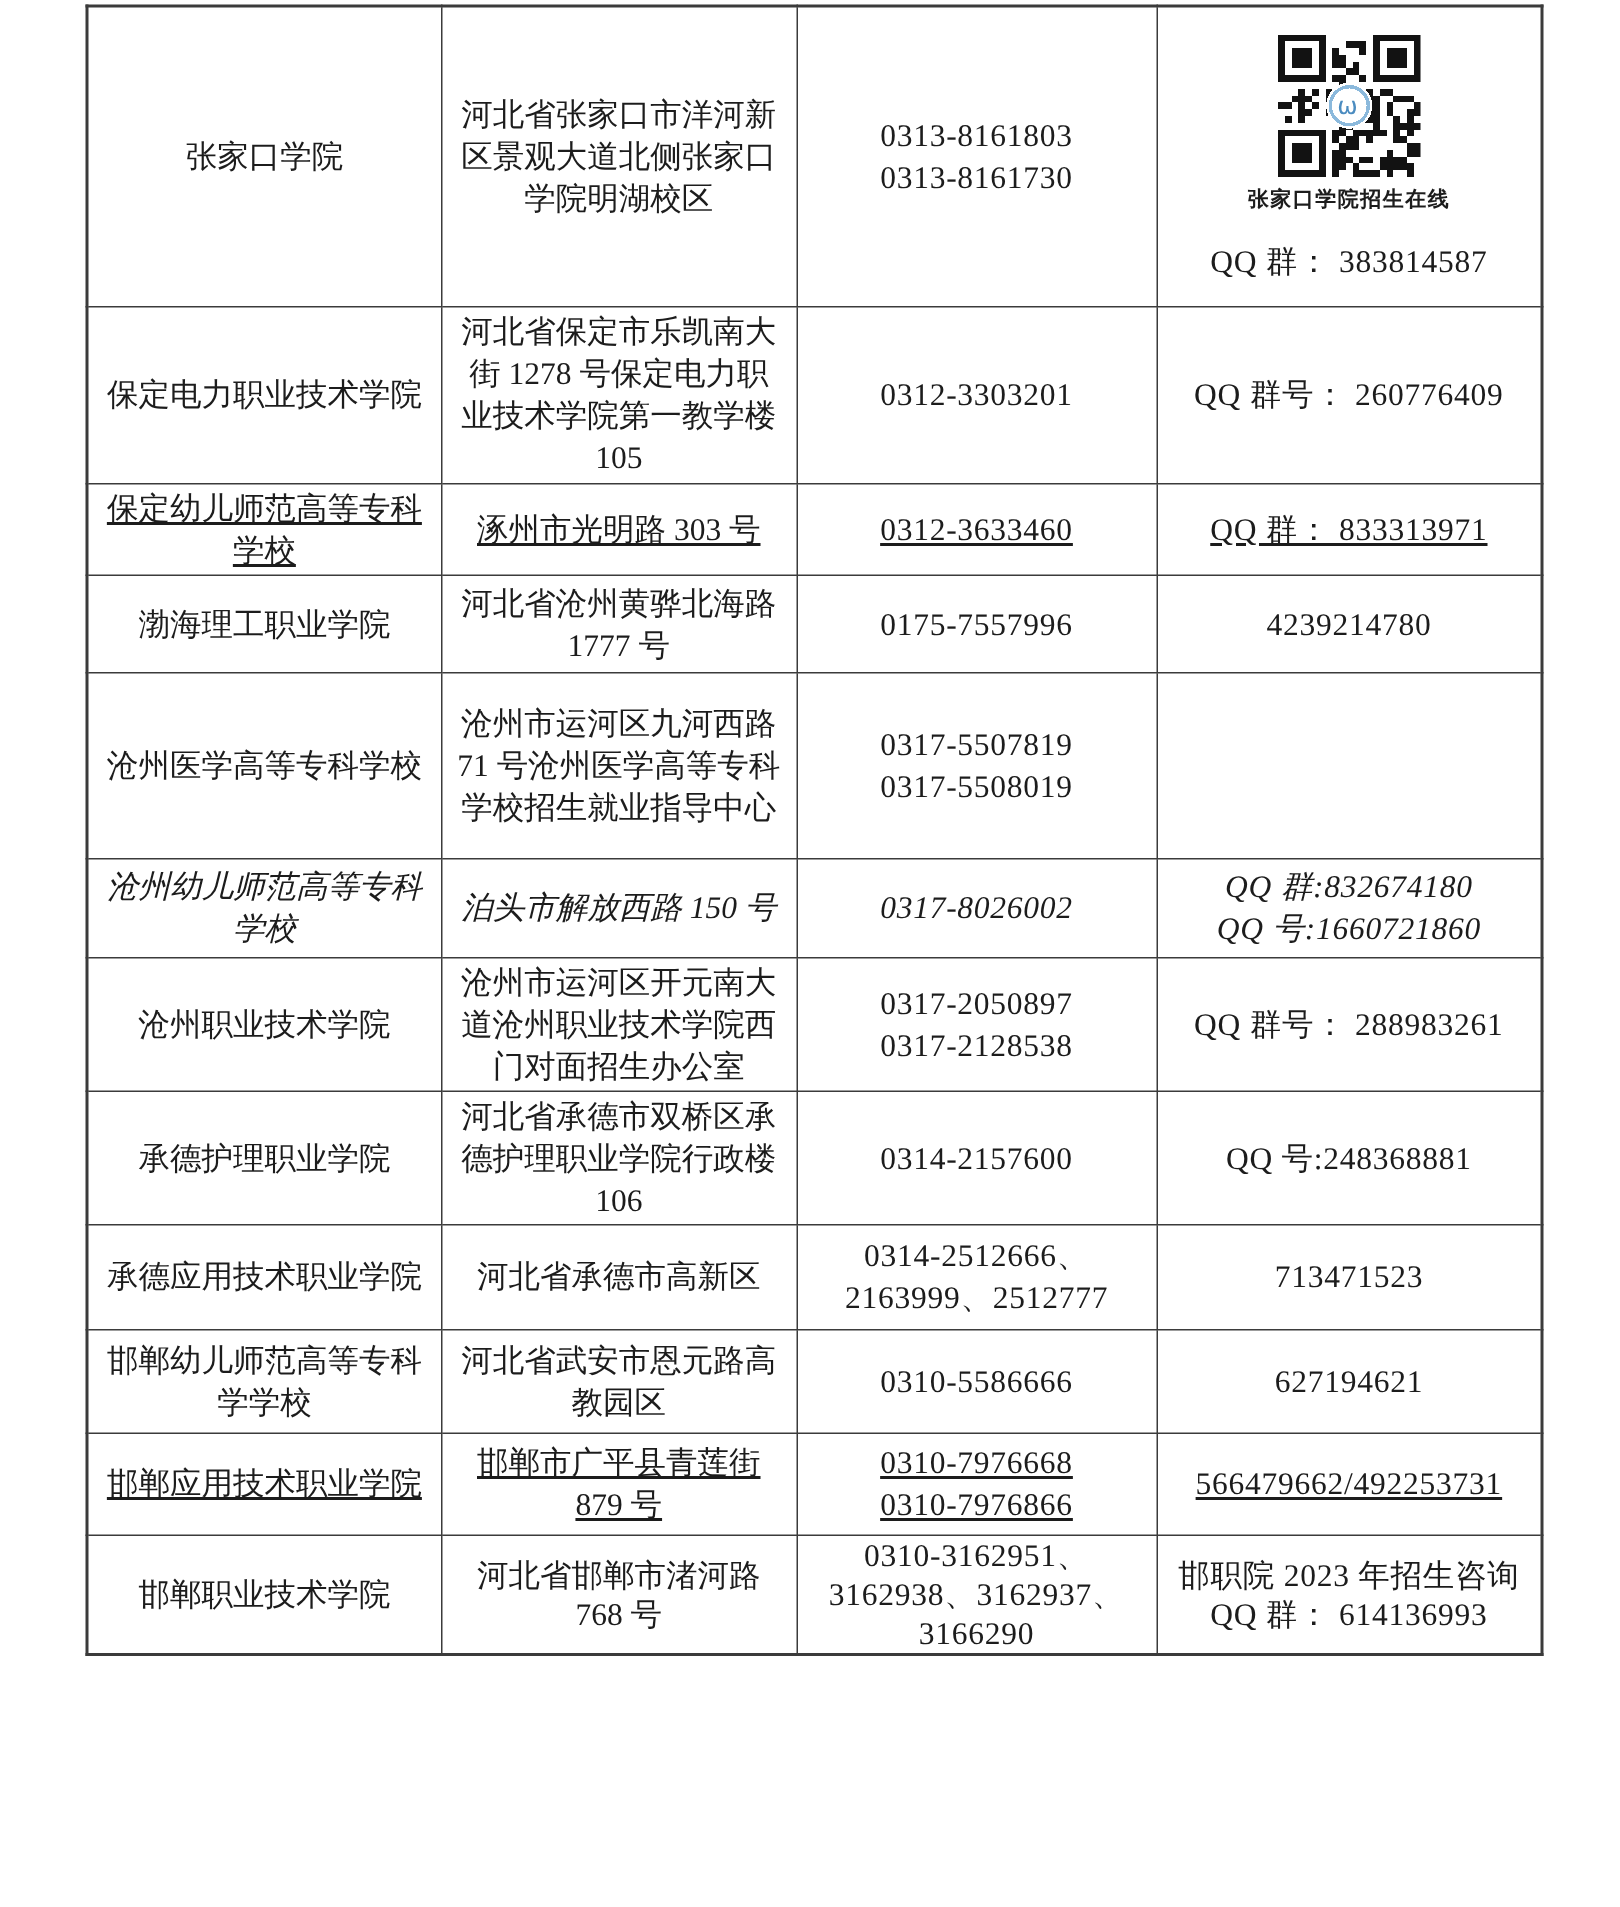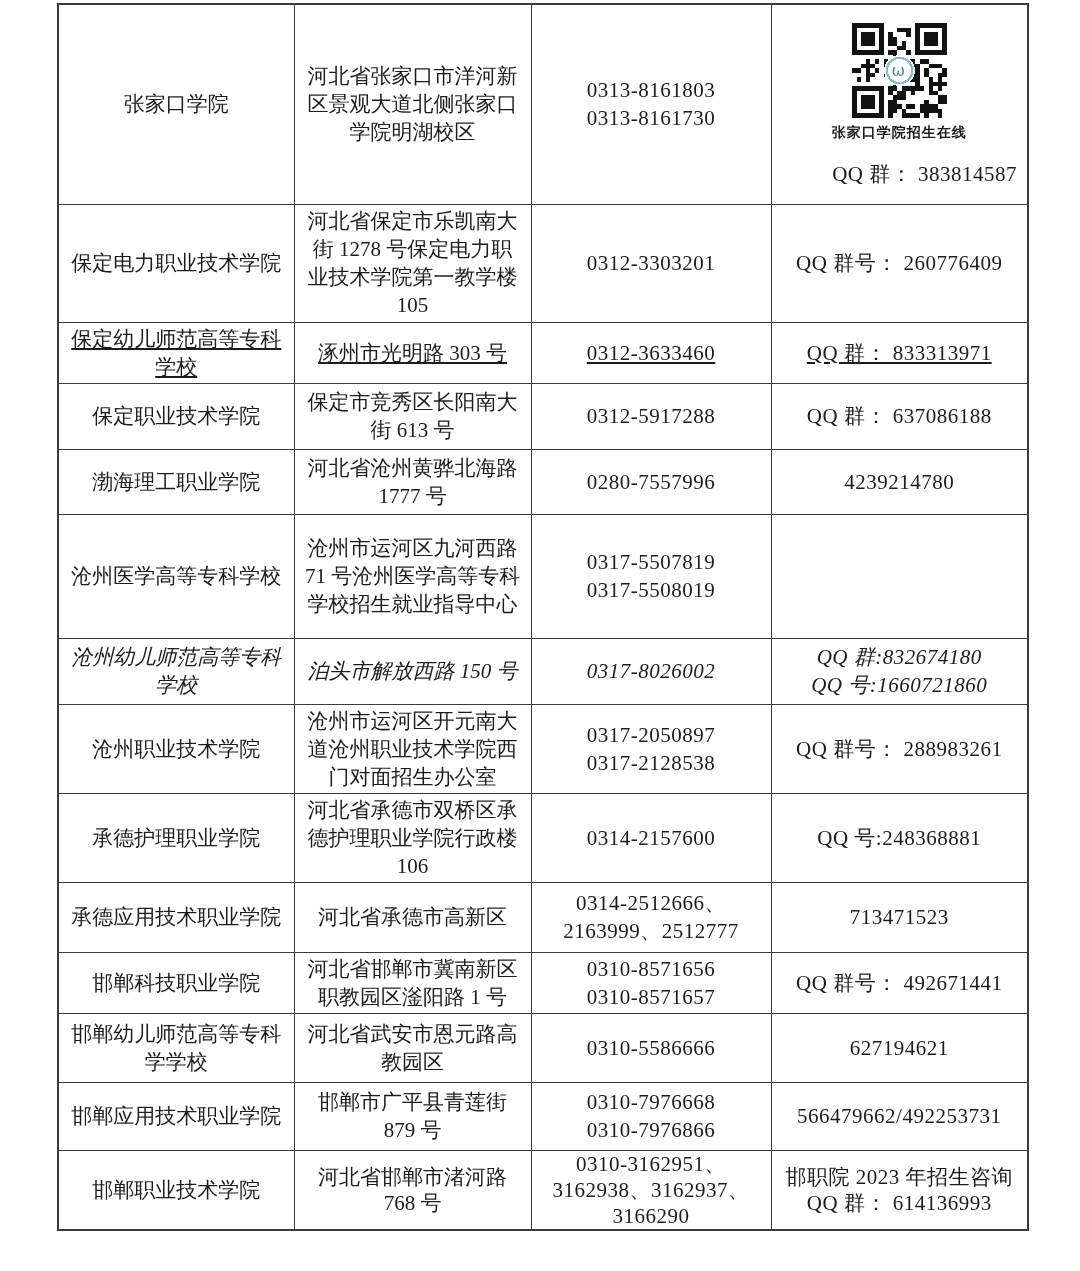--- a/index.html
+++ b/index.html
@@ -44,21 +44,20 @@
     font-weight:bold;
     font-size:14px;
     line-height:24px;
     letter-spacing:1px;
   }
   .contact-line{
     margin-top:16px;
     font-size:21px;
     line-height:28px;
     letter-spacing:0.5px;
-    text-align:right;
   }
 </style>
 </head>
 <body>
 
 <div class="table-wrap">
   <table class="contact-table">
     <colgroup>
       <col class="c-name">
         <col class="c-addr">
@@ -215,30 +214,24 @@
           <td class="col-address">河北省保定市乐凯南大街 1278 号保定电力职业技术学院第一教学楼 105</td>
           <td class="col-phone">0312-3303201</td>
           <td class="col-contact">QQ 群号： 260776409</td>
         </tr>
         <tr style="height: 61px; text-decoration: underline;">
           <td class="col-name">保定幼儿师范高等专科学校</td>
           <td class="col-address">涿州市光明路 303 号</td>
           <td class="col-phone">0312-3633460</td>
           <td class="col-contact">QQ 群： 833313971</td>
         </tr>
-        <tr style="height: 66px;">
-          <td class="col-name">保定职业技术学院</td>
-          <td class="col-address">保定市竞秀区长阳南大街 613 号</td>
-          <td class="col-phone">0312-5917288</td>
-          <td class="col-contact">QQ 群： 637086188</td>
-        </tr>
         <tr style="height: 65px;">
           <td class="col-name">渤海理工职业学院</td>
           <td class="col-address">河北省沧州黄骅北海路 1777 号</td>
-          <td class="col-phone">0280-7557996</td>
+          <td class="col-phone">0175-7557996</td>
           <td class="col-contact">4239214780</td>
         </tr>
         <tr style="height: 124px;">
           <td class="col-name">沧州医学高等专科学校</td>
           <td class="col-address">沧州市运河区九河西路 71 号沧州医学高等专科学校招生就业指导中心</td>
           <td class="col-phone">0317-5507819
 0317-5508019</td>
           <td class="col-contact"></td>
         </tr>
         <tr style="height: 66px; font-style: italic;">
@@ -261,34 +254,27 @@
           <td class="col-phone">0314-2157600</td>
           <td class="col-contact">QQ 号:248368881</td>
         </tr>
         <tr style="height: 70px;">
           <td class="col-name">承德应用技术职业学院</td>
           <td class="col-address">河北省承德市高新区</td>
           <td class="col-phone">0314-2512666、
 2163999、2512777</td>
           <td class="col-contact">713471523</td>
         </tr>
-        <tr style="height: 60px;">
-          <td class="col-name">邯郸科技职业学院</td>
-          <td class="col-address">河北省邯郸市冀南新区职教园区滏阳路 1 号</td>
-          <td class="col-phone">0310-8571656
-0310-8571657</td>
-          <td class="col-contact">QQ 群号： 492671441</td>
-        </tr>
         <tr style="height: 69px; font-family: Liberation Serif, serif;">
           <td class="col-name">邯郸幼儿师范高等专科学学校</td>
           <td class="col-address">河北省武安市恩元路高教园区</td>
           <td class="col-phone">0310-5586666</td>
           <td class="col-contact">627194621</td>
         </tr>
-        <tr style="height: 68px;">
+        <tr style="height: 68px; text-decoration: underline;">
           <td class="col-name">邯郸应用技术职业学院</td>
           <td class="col-address">邯郸市广平县青莲街 879 号</td>
           <td class="col-phone">0310-7976668
 0310-7976866</td>
           <td class="col-contact">566479662/492253731</td>
         </tr>
         <tr class="last-row" style="height: 75px;">
           <td class="col-name">邯郸职业技术学院</td>
           <td class="col-address">河北省邯郸市渚河路 768 号</td>
           <td class="col-phone">0310-3162951、

